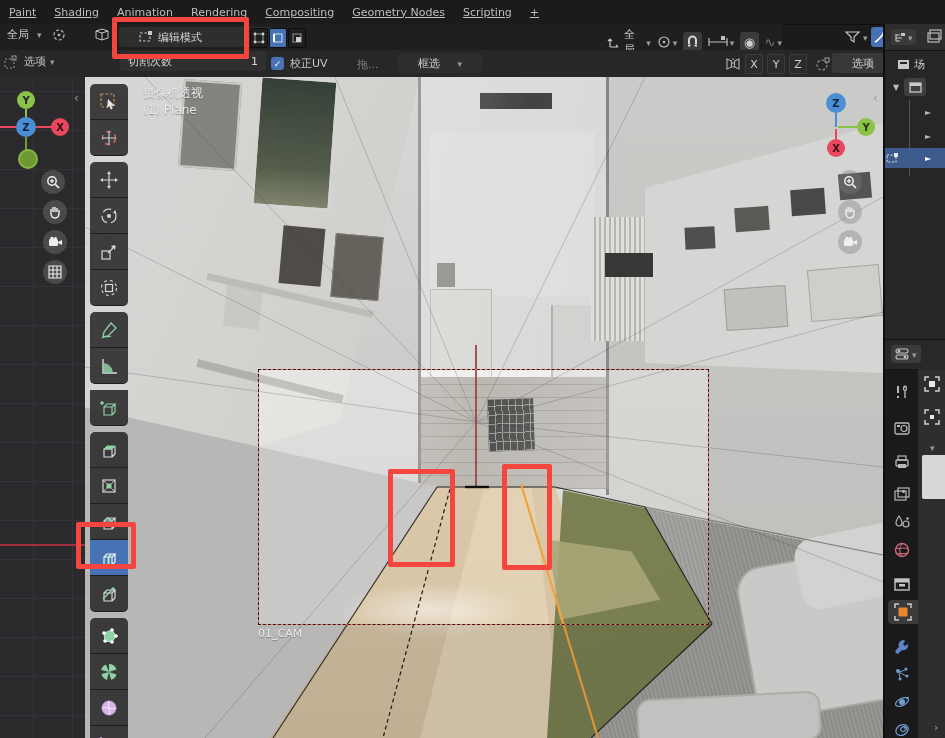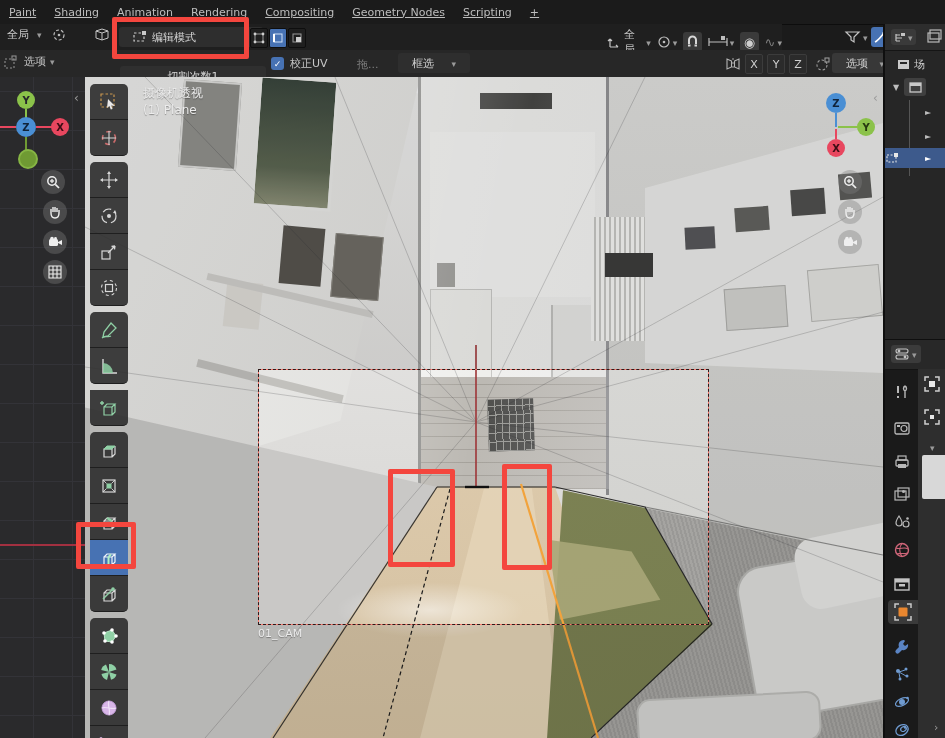--- a/index.html
+++ b/index.html
@@ -9,21 +9,21 @@
   .row{display:flex;align-items:center;}
   
   .topbar{left:0;top:0;width:945px;height:24px;background:#1b1b1b;border-bottom:1px solid #0d0d0d;display:flex;align-items:center;}
   .wtab{padding:0 9px;color:#bdbdbd;white-space:nowrap;text-decoration:underline;}
   .scenefield{position:absolute;right:4px;top:2px;width:180px;height:19px;background:#202020;border:1px solid #3a3a3a;border-radius:4px;display:flex;align-items:center;overflow:hidden;}
   .scenefield .lead{width:30px;height:100%;background:#2c2c2c;display:flex;align-items:center;justify-content:center;border-right:1px solid #383838;}
   .scenefield .nm{flex:1;padding-left:7px;color:#ddd;}
   
   .hdr{left:0;top:24px;width:782px;height:26px;background:#1f1f1f;border-bottom:1px solid #141414;}
   .toolrow{left:0;top:50px;width:883px;height:27px;background:#272727;border-bottom:1px solid #141414;}
-  .dd{background:#2e2e2e;border-radius:3px;height:20px;display:flex;align-items:center;padding:0 14px;gap:5px;color:#d6d6d6;}
+  .dd{background:#2e2e2e;border-radius:3px;height:20px;display:flex;align-items:center;padding:0 20px;gap:5px;color:#d6d6d6;}
   .menu{color:#d0d0d0;padding:0 4px;white-space:nowrap;}
   .chev::after{content:"▾";font-size:9px;color:#9a9a9a;}
   .check{width:13px;height:13px;background:#4772b3;border-radius:3px;display:inline-flex;align-items:center;justify-content:center;color:#fff;font-size:9px;}
   .check::after{content:"✓";}
   .field{background:#2f2f2f;border-radius:3px;height:20px;display:flex;align-items:center;justify-content:space-between;padding:0 8px;color:#d8d8d8;}
   .tbtn{width:16px;height:18px;background:#1f1f1f;border:1px solid #0e0e0e;display:flex;align-items:center;justify-content:center;border-radius:2px;}
   .tbtn.on{background:#4772b3;}
   .xyzbtn{width:16px;height:18px;background:#2b2b2b;border:1px solid #3c3c3c;border-radius:2px;display:flex;align-items:center;justify-content:center;color:#d0d0d0;margin-right:1px;}
   .dim{color:#7f7f7f;}
   
@@ -204,21 +204,21 @@
             <rect x="1" y="4" width="9" height="9" fill="none" stroke="#8f8f8f" stroke-width="1.1" stroke-dasharray="2 2"></rect>
             <rect x="8" y="1" width="4" height="4" fill="none" stroke="#8f8f8f" stroke-width="1.1"></rect>
           </svg>
       </span>
       <span class="row" style="gap:4px;">
         <span>选项</span>
         <span class="chev"></span>
       </span>
     </div>
 
-    <div class="abs field" style="left:120px;top:16px;width:130px;justify-content:center;">
+    <div class="abs field" style="left:120px;top:1px;width:130px;">
       <span>切割次数</span>
       <span>1</span>
     </div>
     <div class="abs row" style="left:271px;top:6px;gap:6px;">
       <span class="check"></span>
       <span>校正UV</span>
     </div>
     <span class="abs dim" style="left:357px;top:7px;">拖...</span>
     <div class="abs dd" style="left:398px;top:3px;width:44px;">
       <span style="flex:1;">框选</span>

